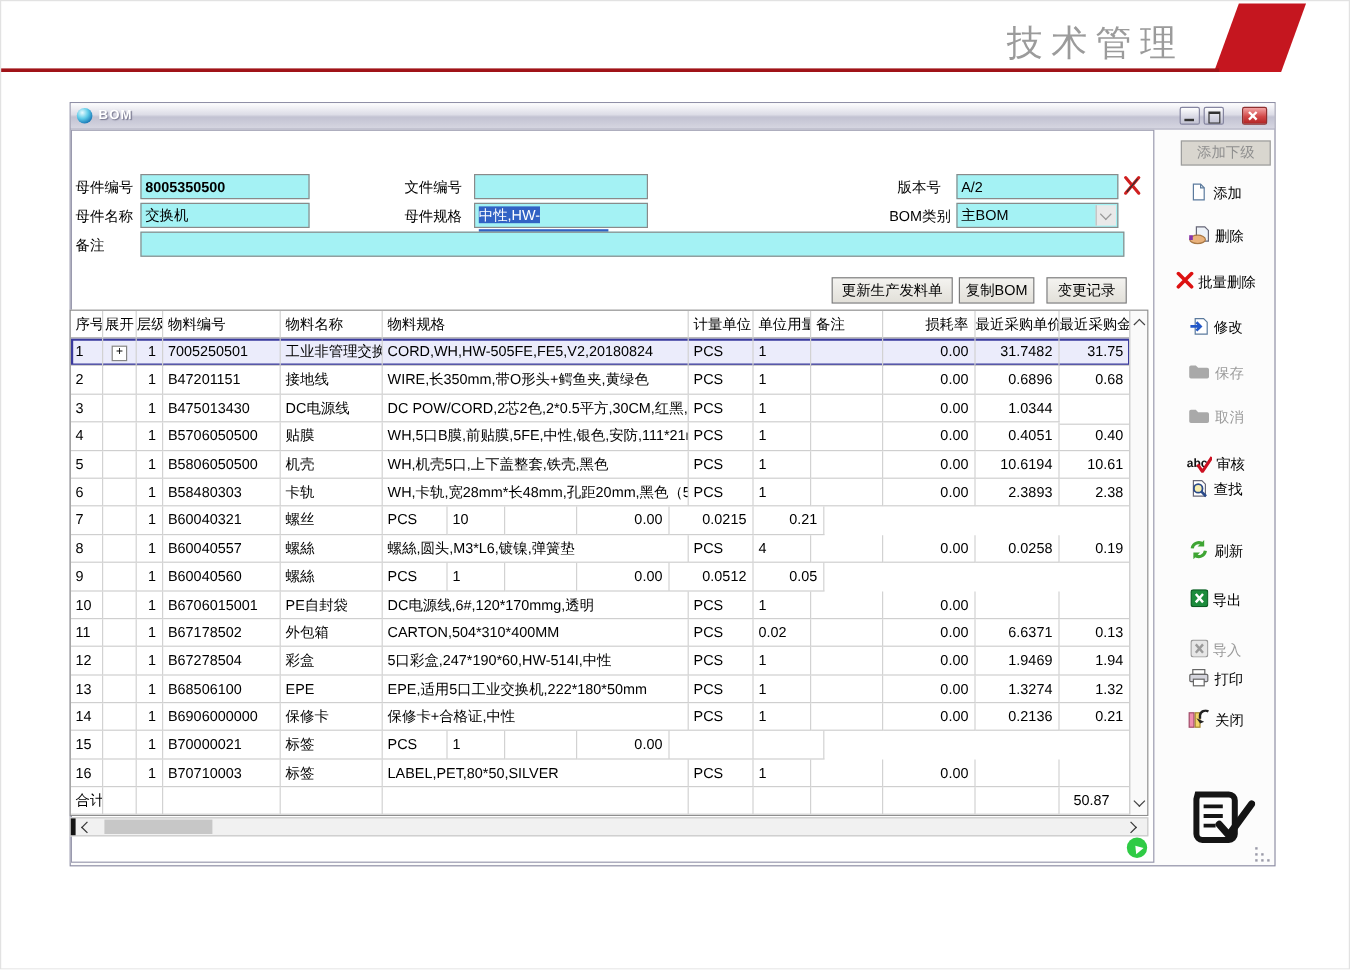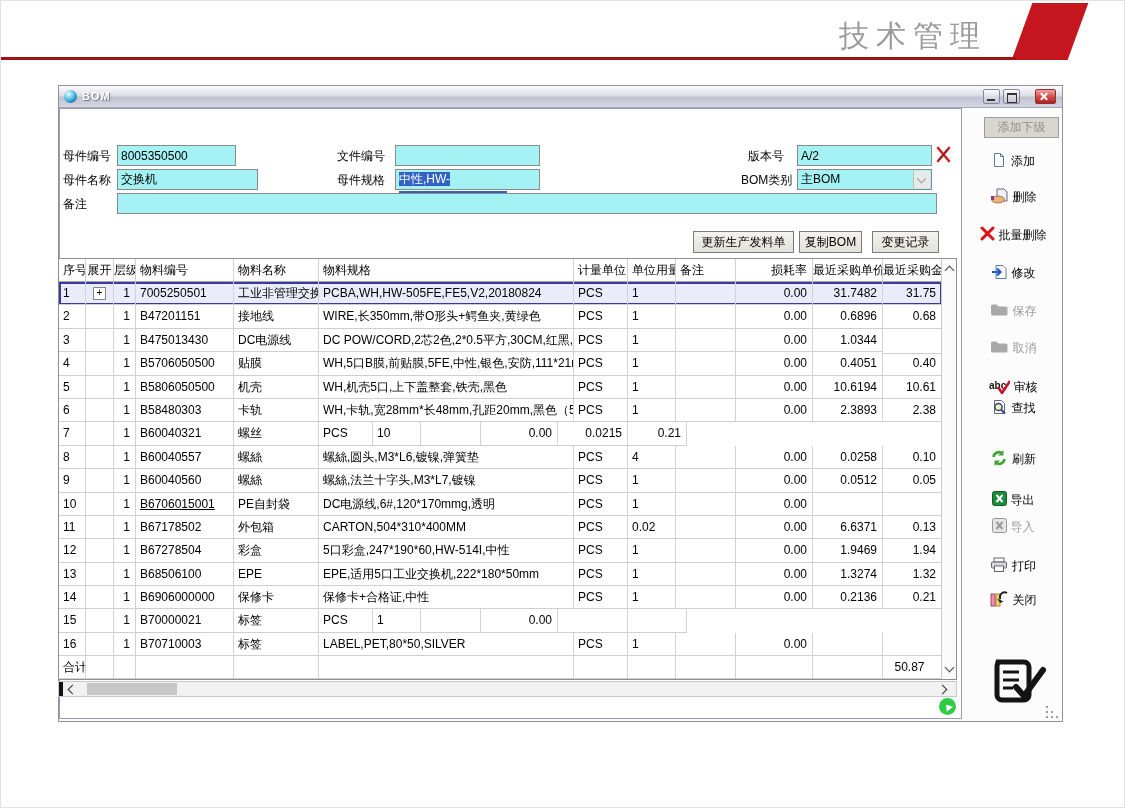--- a/index.html
+++ b/index.html
@@ -113,21 +113,21 @@
       </span>
     <span class="ctl close" style="right:6px;width:21px;">
       <span class="xbar r1"></span>
         <span class="xbar r2"></span>
     </span>
   </div>
   <div class="panel"></div>
 </div>
 
 <span class="flabel" style="left:63px;top:148px;">母件编号</span>
-<input class="field" style="left: 117px; top: 145px; width: 119px;" value="8005350500">
+<input class="field" style="left: 117px; top: 145px; width: 141px; font-weight: bold;" value="8005350500">
 
 <span class="flabel" style="left:337px;top:148px;">文件编号</span>
 <input class="field" style="left: 395px; top: 145px; width: 145px;" value="">
 
 <span class="flabel" style="left:748px;top:148px;">版本号</span>
 <input class="field" style="left: 797px; top: 145px; width: 135px;" value="A/2">
 <span class="abs" style="left:935px;top:145px;">
   <svg width="18" height="20">
       <path d="M3 3 L14 16 M14 3 L3 16" stroke="#d02020" stroke-width="2.6" stroke-linecap="round"></path>
       <path d="M4 15 L13 4" stroke="#303030" stroke-width="1"></path>
@@ -170,21 +170,21 @@
         <div class="g-cell a-r" style="width: 77px;">损耗率</div>
         <div class="g-cell a-r" style="width: 70px;">最近采购单价</div>
         <div class="g-cell a-r" style="width: 59px;">最近采购金额</div>
       </div>
       <div class="g-row selected">
         <div class="g-cell a-l" style="width: 27px;">1</div>
         <div class="g-cell a-c" style="width: 28px;"><span class="plusbox">+</span></div>
         <div class="g-cell a-r" style="width: 22px;">1</div>
         <div class="g-cell a-l" style="width: 98px;">7005250501</div>
         <div class="g-cell a-l" style="width: 85px;">工业非管理交换机</div>
-        <div class="g-cell a-l" style="width: 255px;">PCBA,WH,HW-505FE,FE5,V2,20180824</div>
+        <div class="g-cell a-l" style="width: 255px;">CORD,WH,HW-505FE,FE5,V2,20180824</div>
         <div class="g-cell a-l" style="width: 54px;">PCS</div>
         <div class="g-cell a-l" style="width: 48px;">1</div>
         <div class="g-cell a-l" style="width: 60px;"></div>
         <div class="g-cell a-r" style="width: 77px;">0.00</div>
         <div class="g-cell a-r" style="width: 70px;">31.7482</div>
         <div class="g-cell a-r" style="width: 59px;">31.75</div>
       </div>
       <div class="g-row ">
         <div class="g-cell a-l" style="width: 27px;">2</div>
         <div class="g-cell a-c" style="width: 28px;"></div>
@@ -273,41 +273,40 @@
         <div class="g-cell a-c" style="width: 28px;"></div>
         <div class="g-cell a-r" style="width: 22px;">1</div>
         <div class="g-cell a-l" style="width: 98px;">B60040557</div>
         <div class="g-cell a-l" style="width: 85px;">螺絲</div>
         <div class="g-cell a-l" style="width: 255px;">螺絲,圆头,M3*L6,镀镍,弹簧垫</div>
         <div class="g-cell a-l" style="width: 54px;">PCS</div>
         <div class="g-cell a-l" style="width: 48px;">4</div>
         <div class="g-cell a-l" style="width: 60px;"></div>
         <div class="g-cell a-r" style="width: 77px;">0.00</div>
         <div class="g-cell a-r" style="width: 70px;">0.0258</div>
-        <div class="g-cell a-r" style="width: 59px;">0.10</div>
+        <div class="g-cell a-r" style="width: 59px;">0.19</div>
       </div>
       <div class="g-row ">
         <div class="g-cell a-l" style="width: 27px;">9</div>
         <div class="g-cell a-c" style="width: 28px;"></div>
         <div class="g-cell a-r" style="width: 22px;">1</div>
         <div class="g-cell a-l" style="width: 98px;">B60040560</div>
         <div class="g-cell a-l" style="width: 85px;">螺絲</div>
-        <div class="g-cell a-l" style="width: 255px;">螺絲,法兰十字头,M3*L7,镀镍</div>
         <div class="g-cell a-l" style="width: 54px;">PCS</div>
         <div class="g-cell a-l" style="width: 48px;">1</div>
         <div class="g-cell a-l" style="width: 60px;"></div>
         <div class="g-cell a-r" style="width: 77px;">0.00</div>
         <div class="g-cell a-r" style="width: 70px;">0.0512</div>
         <div class="g-cell a-r" style="width: 59px;">0.05</div>
       </div>
       <div class="g-row ">
         <div class="g-cell a-l" style="width: 27px;">10</div>
         <div class="g-cell a-c" style="width: 28px;"></div>
         <div class="g-cell a-r" style="width: 22px;">1</div>
-        <div class="g-cell a-l" style="width: 98px; text-decoration: underline;">B6706015001</div>
+        <div class="g-cell a-l" style="width: 98px;">B6706015001</div>
         <div class="g-cell a-l" style="width: 85px;">PE自封袋</div>
         <div class="g-cell a-l" style="width: 255px;">DC电源线,6#,120*170mmg,透明</div>
         <div class="g-cell a-l" style="width: 54px;">PCS</div>
         <div class="g-cell a-l" style="width: 48px;">1</div>
         <div class="g-cell a-l" style="width: 60px;"></div>
         <div class="g-cell a-r" style="width: 77px;">0.00</div>
         <div class="g-cell a-r" style="width: 70px;"></div>
         <div class="g-cell a-r" style="width: 59px;"></div>
       </div>
       <div class="g-row ">
@@ -491,21 +490,21 @@
         </svg></span>
       <span class="lab">刷新</span>
     </div>
     <div class="sb-item" style="top: 489px;">
       <span><svg width="15" height="15">
           <rect x="0.5" y="0.5" width="14" height="14" rx="2" fill="#1c8c3c" stroke="#0c5c24"></rect>
           <path d="M4.5 4 l6 7 M10.5 4 l-6 7" stroke="#fff" stroke-width="2"></path>
         </svg></span>
       <span class="lab">导出</span>
     </div>
-    <div class="sb-item disabled" style="top: 516px;">
+    <div class="sb-item disabled" style="top: 531px;">
       <span><svg width="15" height="15">
           <rect x="0.5" y="0.5" width="14" height="14" rx="2" fill="#e6e6e6" stroke="#979797"></rect>
           <path d="M4.5 4 l6 7 M10.5 4 l-6 7" stroke="#9a9a9a" stroke-width="2"></path>
         </svg></span>
       <span class="lab">导入</span>
     </div>
     <div class="sb-item" style="top: 555px;">
       <span><svg width="18" height="16">
           <rect x="4" y="1" width="10" height="4" fill="#fff" stroke="#666"></rect>
           <rect x="1.5" y="5" width="15" height="6" rx="1" fill="#d6d6de" stroke="#666"></rect>

